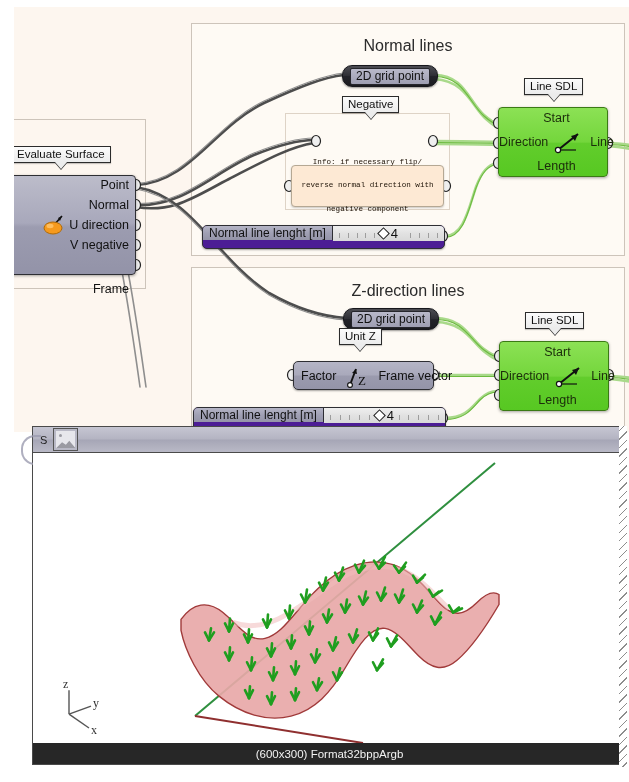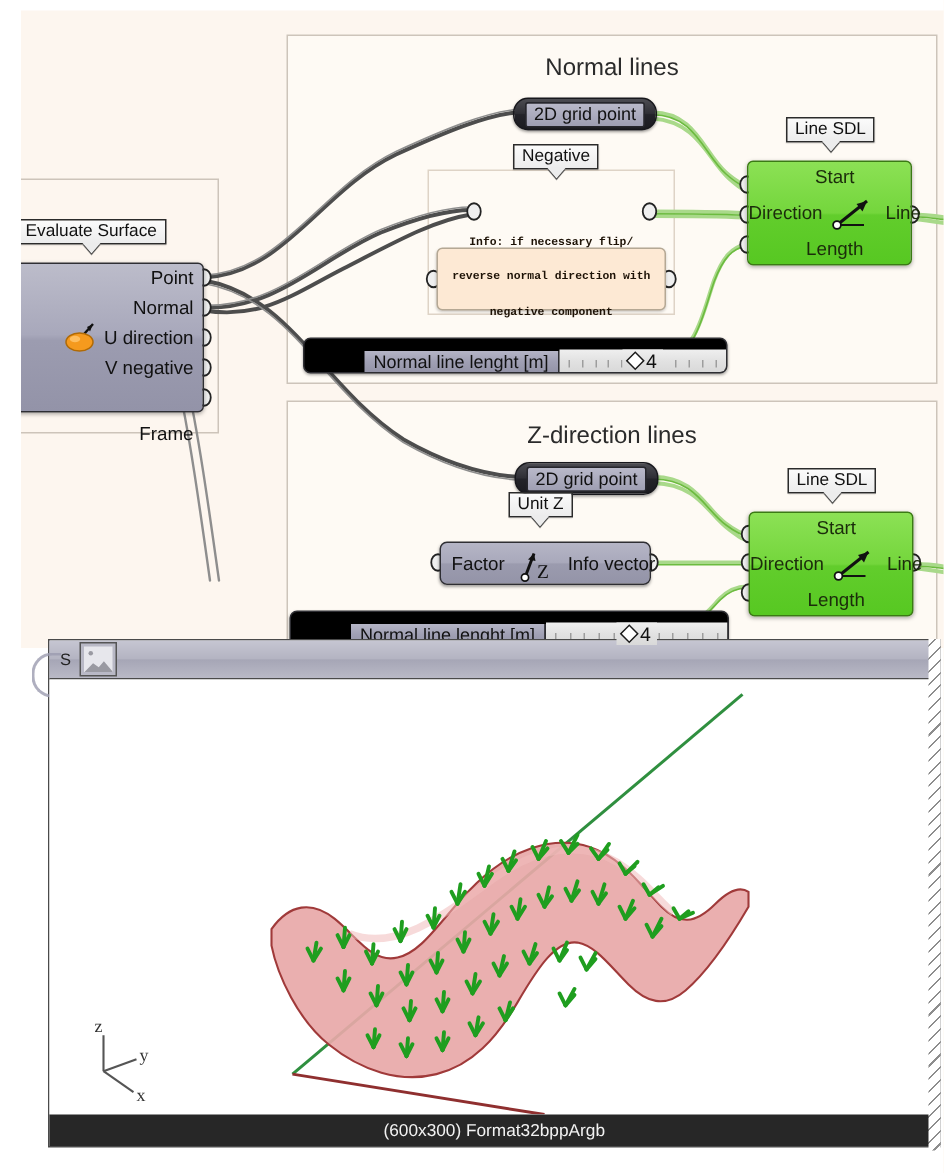--- a/index.html
+++ b/index.html
@@ -86,24 +86,24 @@
     background:linear-gradient(to bottom,#b9b9c9 0%,#9e9eb2 100%);
     border:1px solid #26262c;
     color:#111;font-size:12px;
     padding:0 5px;height:15px;line-height:15px;border-radius:2px;
     white-space:nowrap;
   }
 
   
   .slider{
     position:absolute;height:22px;
-    display:flex;align-items:flex-end;
+    display:flex;align-items:flex-start;
     border:1px solid #2e2e33;border-radius:5px;
     box-shadow:0 1px 2px rgba(0,0,0,.35);
-    overflow:hidden;background:#000000;padding-left:40px;
+    overflow:hidden;background:#4c1d95;
   }
   .slider-name{
     background:linear-gradient(to bottom,#b5b5c6 0%,#a0a0b4 50%,#9494a8 100%);
     color:#111;font-size:12px;display:flex;align-items:center;
     padding:0 6px;border-right:1px solid #2e2e33;white-space:nowrap;
   }
   .slider-track{
     position:relative;flex:1;
     background:linear-gradient(to bottom,#efefef 0%,#e2e2e2 50%,#d9d9d9 100%);
     display:flex;align-items:center;justify-content:center;
@@ -130,21 +130,21 @@
     background:#fde9d4;
     border:1px solid #b5a894;
     border-radius:4px;
     box-sizing:border-box;
     display:flex;align-items:center;justify-content:center;
     box-shadow:0 1px 2px rgba(0,0,0,.2);
   }
   .panelbox span{
     font-family:"Liberation Mono", monospace;
     font-size:7.6px;color:#1d1206;line-height:1.55;
-    text-align:center;display:block;font-weight:bold;
+    text-align:center;display:block;font-weight:normal;
   }
 
   
   .tag{
     position:absolute;
     background:linear-gradient(to bottom,#fbfbfb 0%,#ececec 100%);
     border:1px solid #2b2b2b;
     font-size:11.5px;color:#111;
     padding:1px 5px 2px 5px;
     white-space:nowrap;
@@ -427,21 +427,21 @@
     <div class="node" style="left:279px;top:354px;width:141px;height:29px;">
       <span class="port-label">Factor</span>
       <span class="mid-icon" style="width:30px;">
         <svg width="28" height="24" viewBox="0 0 28 24">
           <path d="M7,21 L13,5" stroke="#111" stroke-width="2" fill="none"></path>
           <path d="M13,5 L9,9 L14,10 Z" fill="#111"></path>
           <circle cx="7" cy="21" r="2.4" fill="#fff" stroke="#111" stroke-width="1.1"></circle>
           <text x="15" y="21" font-family="Liberation Serif, serif" font-size="13" fill="#111">Z</text>
         </svg>
       </span>
-      <span class="port-label">Info vector</span>
+      <span class="port-label">Frame vector</span>
     </div>
 
     <div class="slider" style="left:179px;top:400px;width:251px;">
       <span class="slider-name">Normal line lenght [m]</span>
       <span class="slider-track">
         <span class="slider-ticks">
           <i></i>
             <i></i>
             <i></i>
             <i></i>

